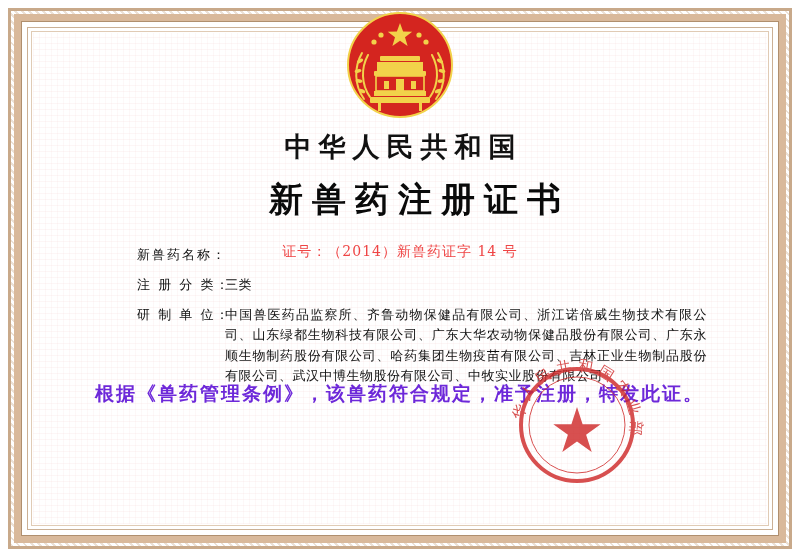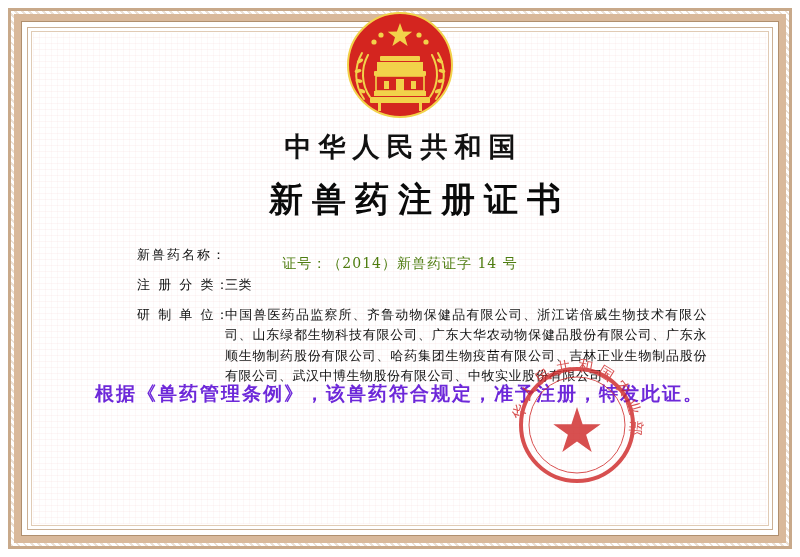--- a/index.html
+++ b/index.html
@@ -111,22 +111,22 @@
     letter-spacing: 9px;
     color: #0a0a0a;
     font-weight: 700;
     margin-top: 12px;
     text-indent: 9px;
     padding-left: 30px;
   }
   .cert-no {
     font-family: "DejaVu Serif", "Liberation Serif", serif;
     font-size: 14px;
-    color: #4d7c0f;
-    margin-top: 32px;
+    color: #ef4444;
+    margin-top: 20px;
     letter-spacing: 1px;
   }
   
   .fields {
     position: absolute;
     top: 212px;
     left: 72px;
     right: 60px;
   }
   .field-row {

